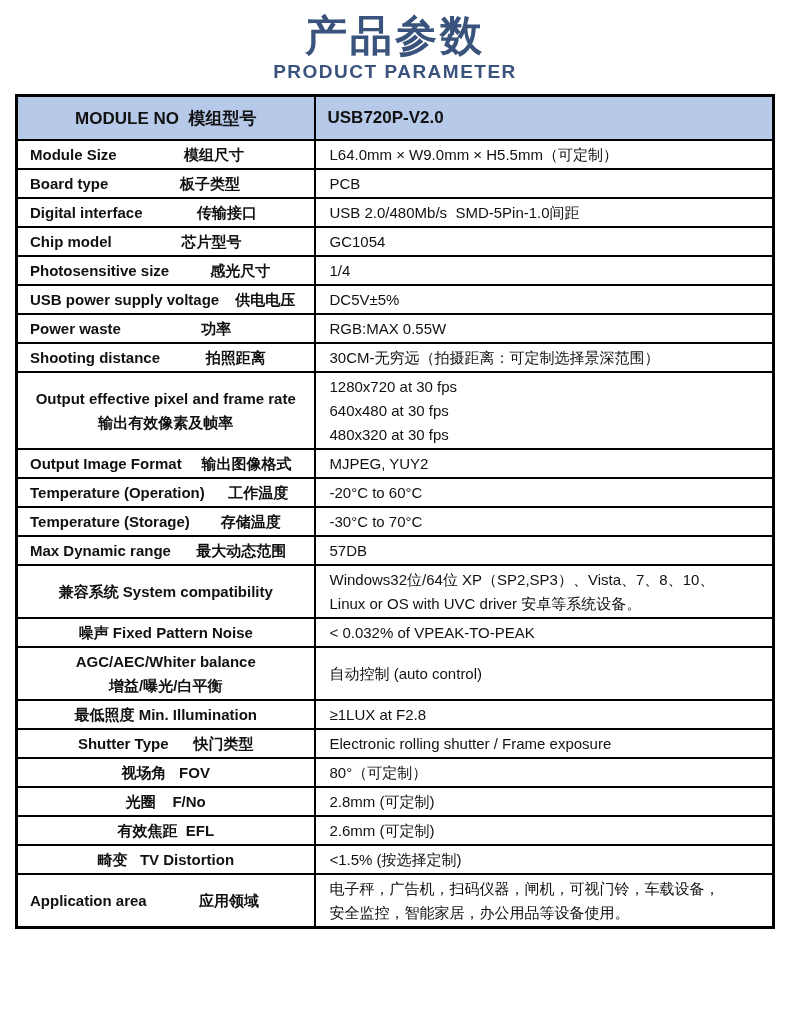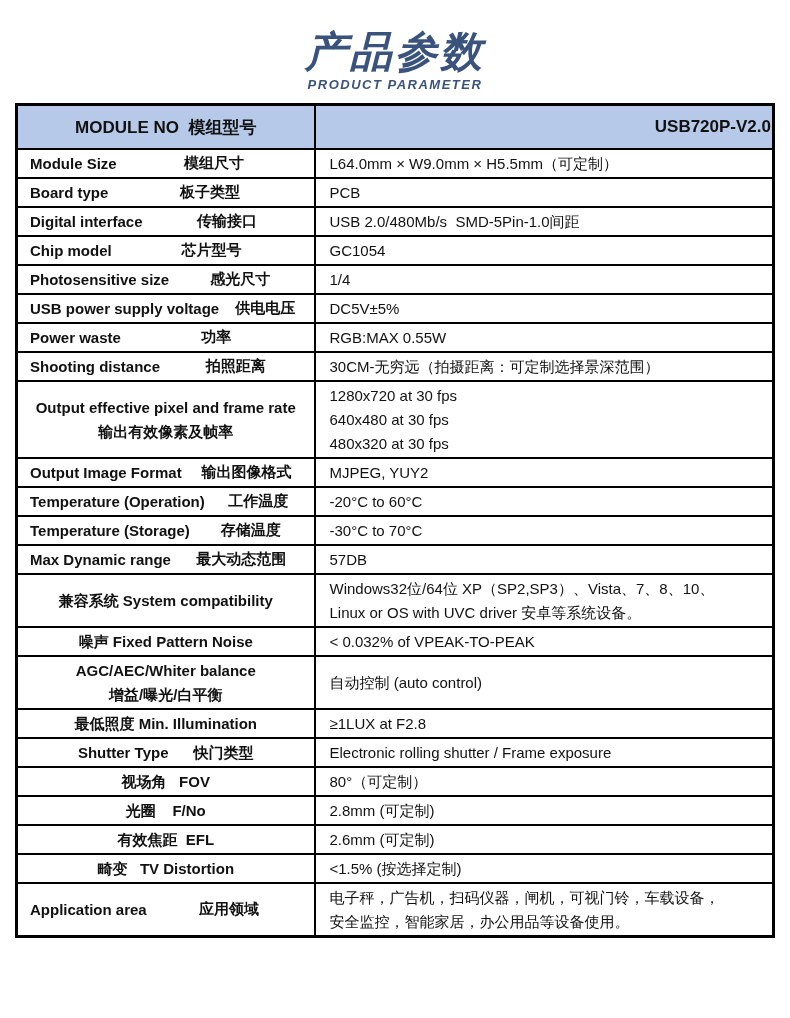--- a/index.html
+++ b/index.html
@@ -7,62 +7,62 @@
     --header-bg:#b7c9e8;
     --border:#000000;
     --text:#111111;
   }
   html,body{margin:0;padding:0;}
   body{
     width:790px;height:1018px;overflow:hidden;background:#ffffff;
     font-family:"Liberation Sans","DejaVu Sans",sans-serif;
     color:var(--text);
   }
-  .title-wrap{text-align:center;padding-top:28px;font-style:italic;}
+  .title-wrap{text-align:center;padding-top:12px;}
   .title-zh{
     font-size:42px;font-weight:bold;color:var(--navy);
     letter-spacing:3px;line-height:1.15;
   }
   .title-en{
-    font-size:13px;font-weight:bold;color:var(--navy);
+    font-size:19px;font-weight:bold;color:var(--navy);
     letter-spacing:1.5px;margin-top:1px;
   }
   table.spec{
     border-collapse:collapse;table-layout:fixed;
     width:757px;margin:11px auto 16px;
     border:3px solid var(--border);
   }
   table.spec th,table.spec td{
     border:2px solid var(--border);
     box-sizing:border-box;
     vertical-align:middle;
     overflow:hidden;
   }
   col.c1{width:298px;}
   col.c2{width:459px;}
   thead th{
     background:var(--header-bg);
     height:44px;font-size:17px;font-weight:bold;
   }
   .head-label{text-align:center;white-space:pre-wrap;}
-  .head-value{text-align:right;padding-left:24px;white-space:pre-wrap;}
+  .head-value{text-align:left;padding-left:12px;white-space:pre-wrap;}
   td.label-cell{
     font-weight:bold;font-size:15px;height:28px;
     padding:3px 8px 3px 12px;
   }
   td.label-cell.center{text-align:center;padding-left:8px;}
   td.value-cell{
     font-size:15px;height:28px;
     padding:3px 10px 3px 14px;text-align:left;
   }
   .line{line-height:21px;white-space:pre-wrap;}
   .line + .line{margin-top:3px;}
   .split-wrap{display:flex;line-height:21px;}
   .split-wrap .en{white-space:pre-wrap;}
-  .split-wrap .zh{margin:0 auto;white-space:pre-wrap;padding-left:6px;font-family:Liberation Serif, serif;}
+  .split-wrap .zh{margin:0 auto;white-space:pre-wrap;padding-left:6px;}
 </style>
 </head>
 <body>
 
 <div class="title-wrap">
   <div class="title-zh">产品参数</div>
   <div class="title-en">PRODUCT PARAMETER</div>
 </div>
 
 <table class="spec">

